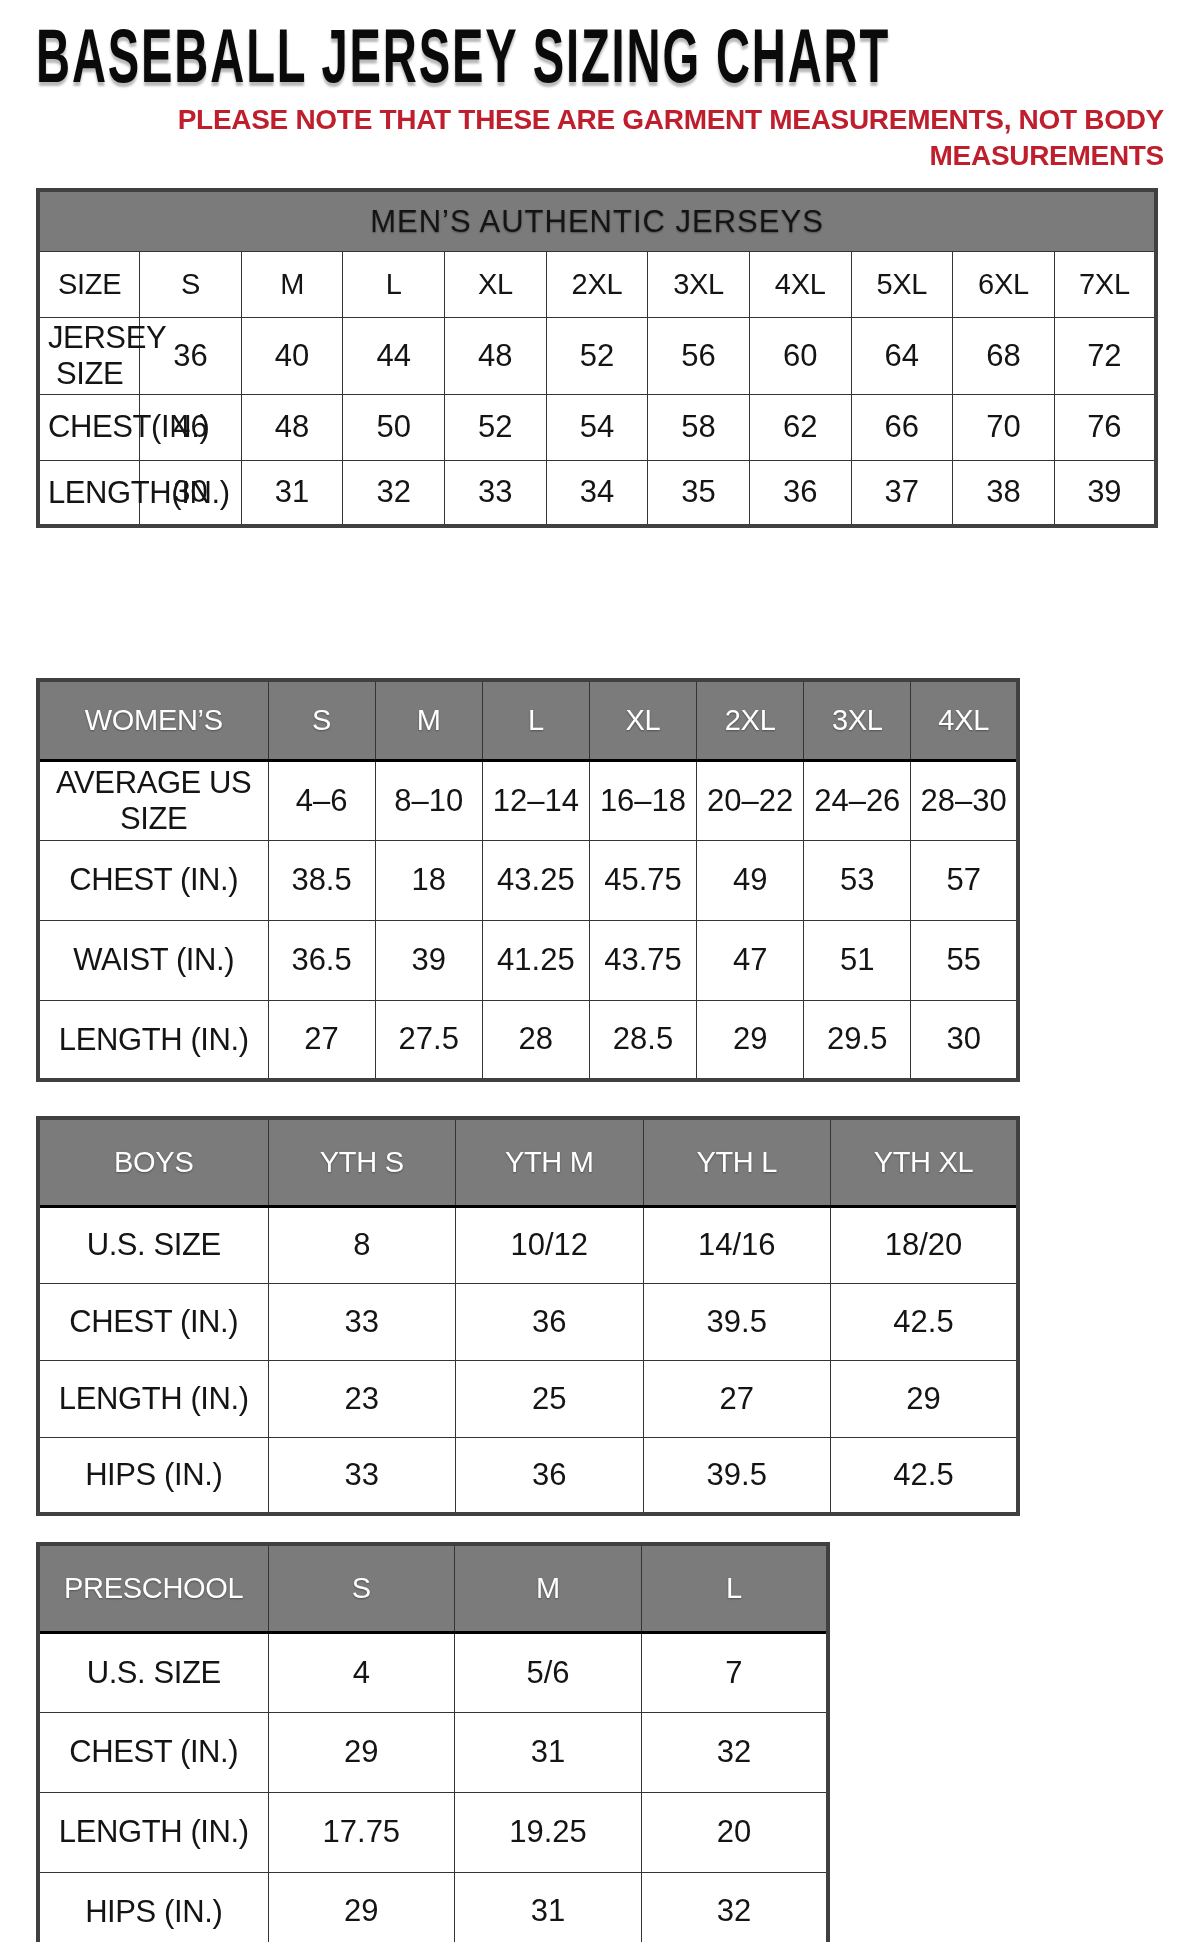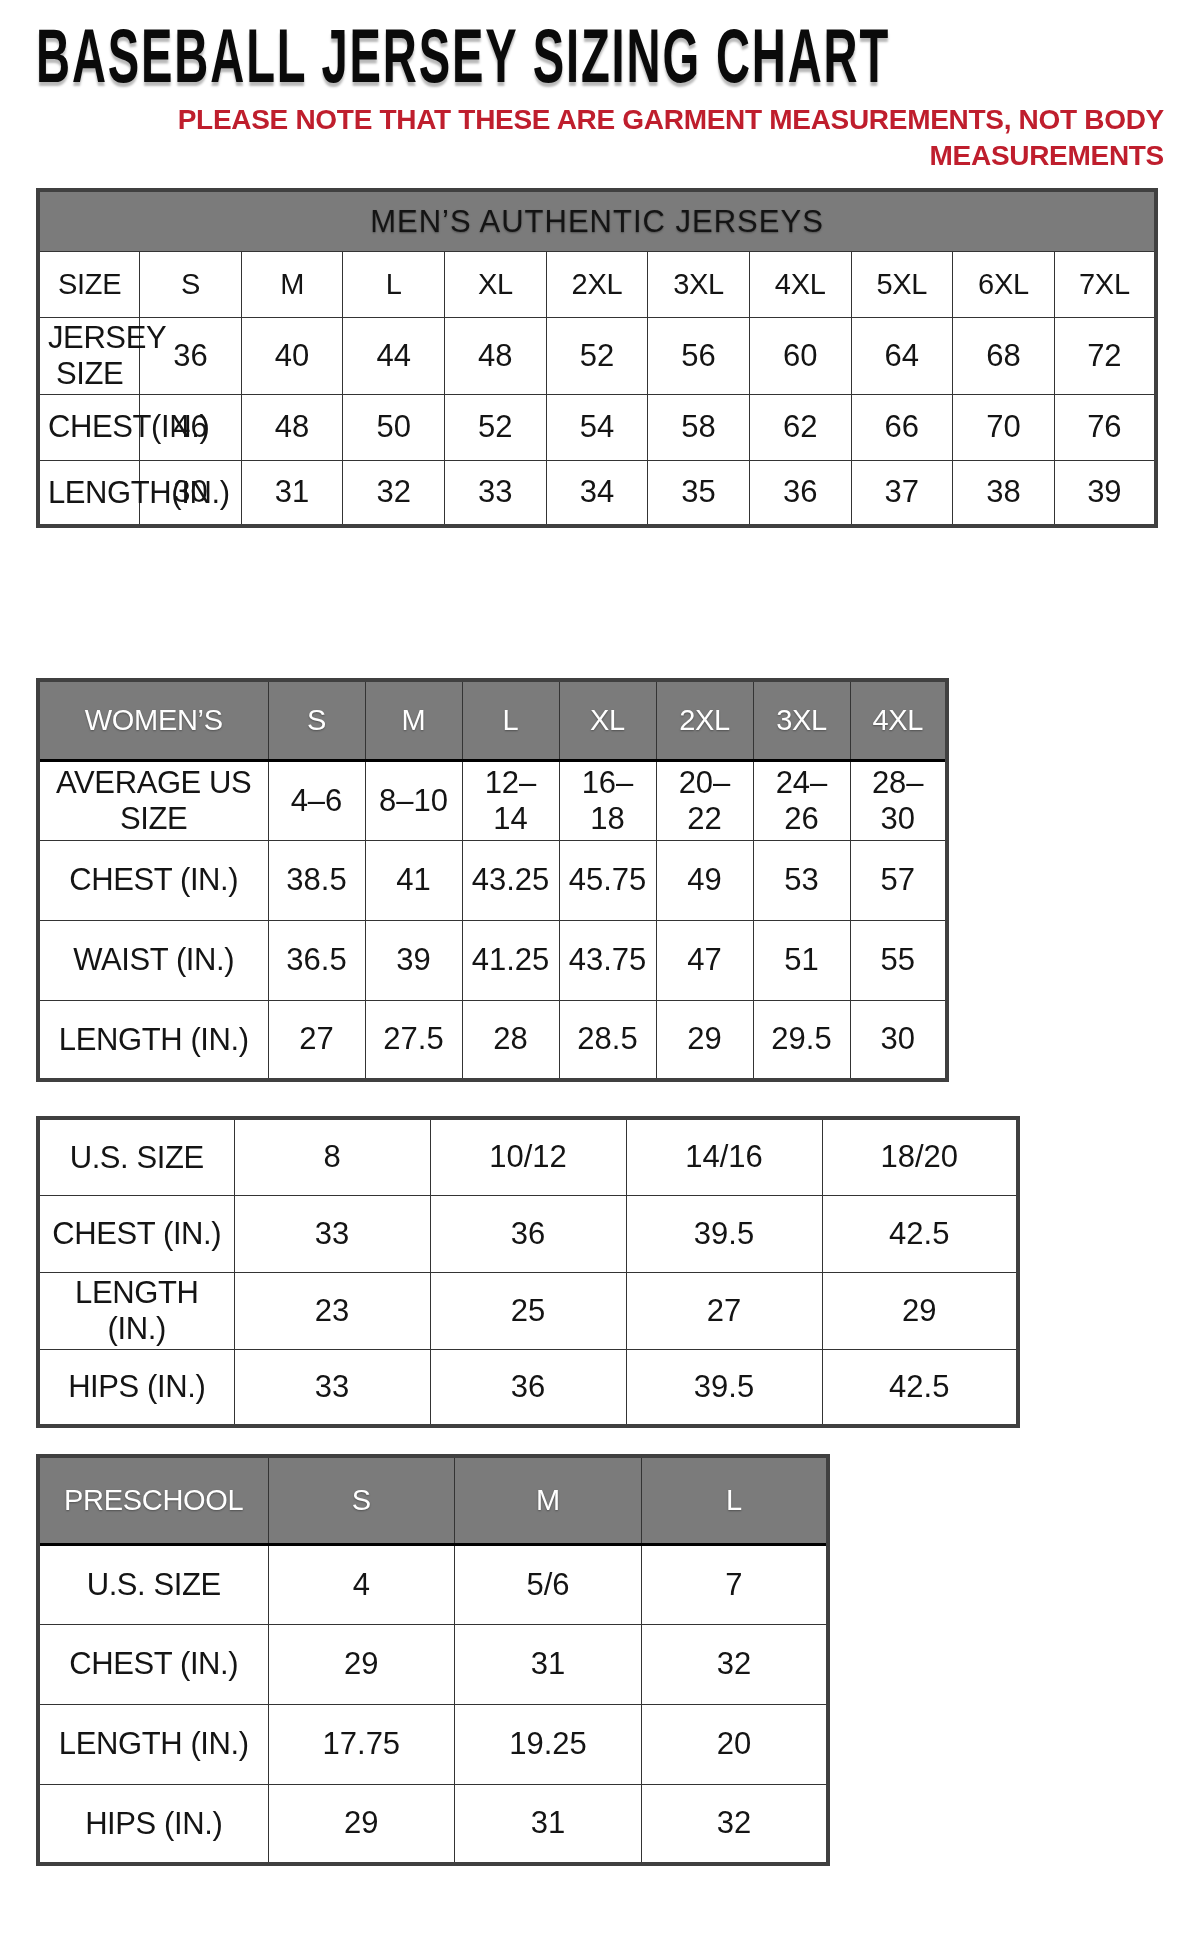--- a/index.html
+++ b/index.html
@@ -77,21 +77,21 @@
   }
   tr.head-plain td { background:#ffffff; color:#141414;border-radius:14px; }
   td.label { font-size:28px; letter-spacing:-0.4px; line-height:1.15; }
   td.val   { font-size:31px; }
 
   .t-mens { width:1122px; }
   .t-mens tr { height:66px; }
   .t-mens tr.banner-row { height:62px; }
   .t-mens tr.head td:first-child { width:232px; }
 
-  .t-womens { width:913px;padding-left:44px; }
+  .t-womens { width:984px;padding-left:44px; }
   .t-womens tr { height:80px; }
   .t-womens tr.head td:first-child { width:230px; }
 
   .t-boys { width:984px; }
   .t-boys tr { height:88px; }
   .t-boys tr.data-row { height:77px; }
   .t-boys tr.head td:first-child { width:230px; }
 
   .t-preschool { width:794px; }
   .t-preschool tr { height:88px; }
@@ -190,21 +190,21 @@
             <td class="val">8–10</td>
             <td class="val">12–14</td>
             <td class="val">16–18</td>
             <td class="val">20–22</td>
             <td class="val">24–26</td>
             <td class="val">28–30</td>
           </tr>
           <tr class="data-row">
             <td class="label">CHEST (IN.)</td>
             <td class="val">38.5</td>
-            <td class="val">41</td>
+            <td class="val">18</td>
             <td class="val">43.25</td>
             <td class="val">45.75</td>
             <td class="val">49</td>
             <td class="val">53</td>
             <td class="val">57</td>
           </tr>
           <tr class="data-row">
             <td class="label">WAIST (IN.)</td>
             <td class="val">36.5</td>
             <td class="val">39</td>
@@ -223,20 +223,27 @@
             <td class="val">29</td>
             <td class="val">29.5</td>
             <td class="val">30</td>
           </tr>
         </tbody>
       </table>
     </div>
   <div class="tbl-wrap" id="tw2">
       <table class="sz t-boys">
         <tbody>
+          <tr class="head head-gray">
+            <td class="label">BOYS</td>
+            <td class="colhead">YTH S</td>
+            <td class="colhead">YTH M</td>
+            <td class="colhead">YTH L</td>
+            <td class="colhead">YTH XL</td>
+          </tr>
           <tr class="data-row">
             <td class="label">U.S. SIZE</td>
             <td class="val">8</td>
             <td class="val">10/12</td>
             <td class="val">14/16</td>
             <td class="val">18/20</td>
           </tr>
           <tr class="data-row">
             <td class="label">CHEST (IN.)</td>
             <td class="val">33</td>

